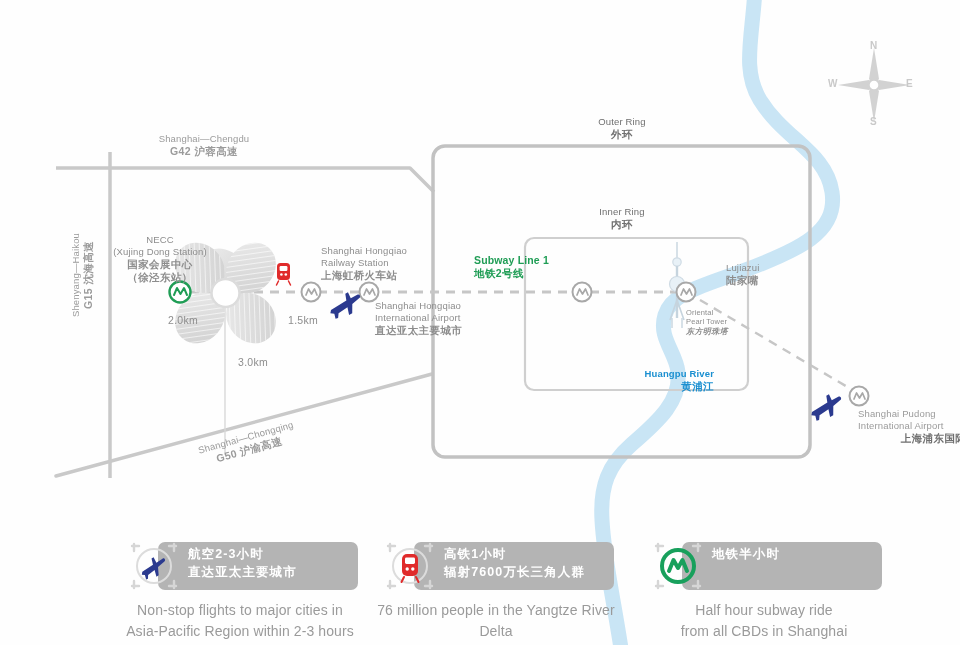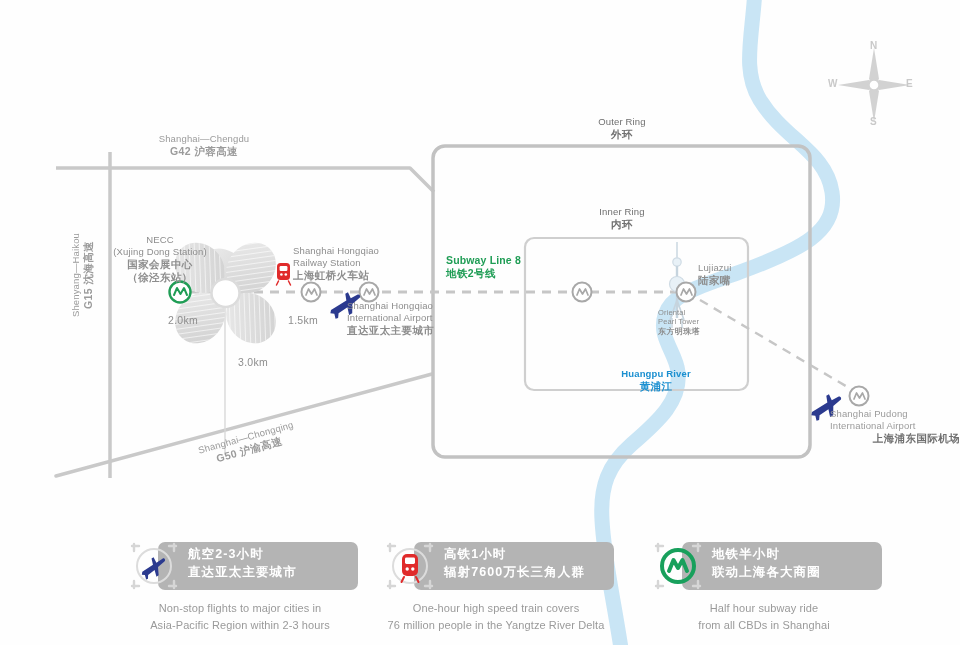--- a/index.html
+++ b/index.html
@@ -13,21 +13,21 @@
   }
   #map-root { position:absolute; inset:0; }
   .layer { position:absolute; inset:0; }
   svg.layer { width:960px; height:645px; }
 
   
   .lbl { position:absolute; line-height:1.25; white-space:nowrap; }
   .lbl .en { display:block; font-size:9.5px; letter-spacing:.15px; }
   .lbl .cn { display:block; font-size:10.5px; font-weight:bold; letter-spacing:.4px; }
   .lbl.c { text-align:center; }
-  .lbl.l { text-align:left; }
+  .lbl.l { text-align:left;margin-left:28px; }
 
   .gray  .en, .gray  .cn { color:#9b9b9b; }
   .gray2 .en, .gray2 .cn { color:#8d8d8d; }
   .dark  .en, .dark  .cn { color:#6f6f6f; }
   .green .en, .green .cn { color:#1f9d55; }
   .blue  .en, .blue  .cn { color:#1a8fd0; }
   .navy  .en, .navy  .cn { color:#5d6570; }
 
   .km { position:absolute; font-size:10.5px; color:#8d8d8d; letter-spacing:.3px; }
 
@@ -41,21 +41,21 @@
     background:#b4b4b4; border-radius:7px;
   }
   .pill-text { position:absolute; left:78px; top:17px; width:180px; color:#ffffff; }
   .pill-text .t1, .pill-text .t2 {
     display:block; font-size:12.5px; font-weight:bold; letter-spacing:1.1px; line-height:1.45;
   }
   .badge {
     position:absolute; left:18px; top:12px; width:52px; height:52px; z-index:3;
   }
   .caption { position:absolute; left:0; top:72px; width:260px; text-align:center; }
-  .caption span { display:block; font-size:11px; color:#9a9a9a; line-height:1.5; letter-spacing:.1px; }
+  .caption span { display:block; font-size:14px; color:#9a9a9a; line-height:1.5; letter-spacing:.1px; }
 
   .compass-t { position:absolute; font-size:10px; color:#c9c9c9; font-weight:bold; }
 </style>
 </head>
 <body>
 
 <div id="map-root">
 
   <svg class="layer" viewBox="0 0 960 645">
     <path d="M 755 -10
@@ -231,37 +231,37 @@
     <span class="cn">上海虹桥火车站</span>
   </div>
 
   <div class="lbl l gray2" style="left:347px; top:300px; width:185px;">
     <span class="en">Shanghai Hongqiao</span>
     <span class="en">International Airport</span>
     <span class="cn">直达亚太主要城市</span>
   </div>
 
   <div class="lbl l green" style="left:446px; top:254px; width:140px;">
-    <span class="en" style="font-weight:bold; font-size:10.5px;">Subway Line 8</span>
+    <span class="en" style="font-weight:bold; font-size:10.5px;">Subway Line 1</span>
     <span class="cn">地铁2号线</span>
   </div>
 
 
   <div class="lbl l gray2" style="left:698px; top:262px; width:100px;">
     <span class="en">Lujiazui</span>
     <span class="cn">陆家嘴</span>
   </div>
 
   <div class="lbl l gray2" style="left:658px; top:308px; width:100px;">
     <span class="en" style="font-size:7.5px;">Oriental</span>
     <span class="en" style="font-size:7.5px;">Pearl Tower</span>
-    <span class="cn" style="font-size:8px;">东方明珠塔</span>
-  </div>
-
-  <div class="lbl c blue" style="left:598px; top:368px; width:116px;">
+    <span class="cn" style="font-size:8px;font-style:italic;">东方明珠塔</span>
+  </div>
+
+  <div class="lbl c blue" style="left:598px; top:368px; width:116px;text-align:right;">
     <span class="en" style="font-weight:bold;">Huangpu River</span>
     <span class="cn">黄浦江</span>
   </div>
 
   <div class="lbl l navy" style="left:830px; top:408px; width:130px;">
     <span class="en" style="color:#9b9b9b;">Shanghai Pudong</span>
     <span class="en" style="color:#9b9b9b;">International Airport</span>
     <span class="cn" style="color:#6f6f6f;text-align:right;">上海浦东国际机场</span>
   </div>
 
@@ -306,38 +306,36 @@
         <circle cx="23.2" cy="29" r="1.7" fill="#ffffff"></circle>
         <circle cx="28.8" cy="29" r="1.7" fill="#ffffff"></circle>
         <line x1="20" y1="37" x2="17.5" y2="42" stroke="#e02b2b" stroke-width="2" stroke-linecap="round"></line>
         <line x1="32" y1="37" x2="34.5" y2="42" stroke="#e02b2b" stroke-width="2" stroke-linecap="round"></line>
       </svg>
       <div class="pill-text">
         <span class="t1">高铁1小时</span>
         <span class="t2">辐射7600万长三角人群</span>
       </div>
       <div class="caption">
-        <span>One-hour high speed train covers</span>
         <span>76 million people in the Yangtze River Delta</span>
       </div>
     </div>
 
     <div class="card" style="left:634px;">
       <div class="pill"></div>
       <svg class="badge" viewBox="0 0 52 52">
         <path d="M 6 4 L 6 11 M 4 6 L 11 6" stroke="#d6d6d6" stroke-width="2.4" fill="none" stroke-linecap="round"></path>
         <path d="M 46 4 L 46 11 M 48 6 L 41 6" stroke="#d6d6d6" stroke-width="2.4" fill="none" stroke-linecap="round"></path>
         <path d="M 6 48 L 6 41 M 4 46 L 11 46" stroke="#d6d6d6" stroke-width="2.4" fill="none" stroke-linecap="round"></path>
         <path d="M 46 48 L 46 41 M 48 46 L 41 46" stroke="#d6d6d6" stroke-width="2.4" fill="none" stroke-linecap="round"></path>
         <circle cx="26" cy="26" r="16" fill="none" stroke="#18a05c" stroke-width="4"></circle>
         <path d="M 17 31 L 21.5 20 L 26 28 L 30.5 20 L 35 31" fill="none" stroke="#18a05c" stroke-width="4" stroke-linejoin="round" stroke-linecap="round"></path>
       </svg>
       <div class="pill-text">
         <span class="t1">地铁半小时</span>
-        <span class="t2">联动上海各大商圈</span>
       </div>
       <div class="caption">
         <span>Half hour subway ride</span>
         <span>from all CBDs in Shanghai</span>
       </div>
     </div>
 
   </div>
 </div>
 

